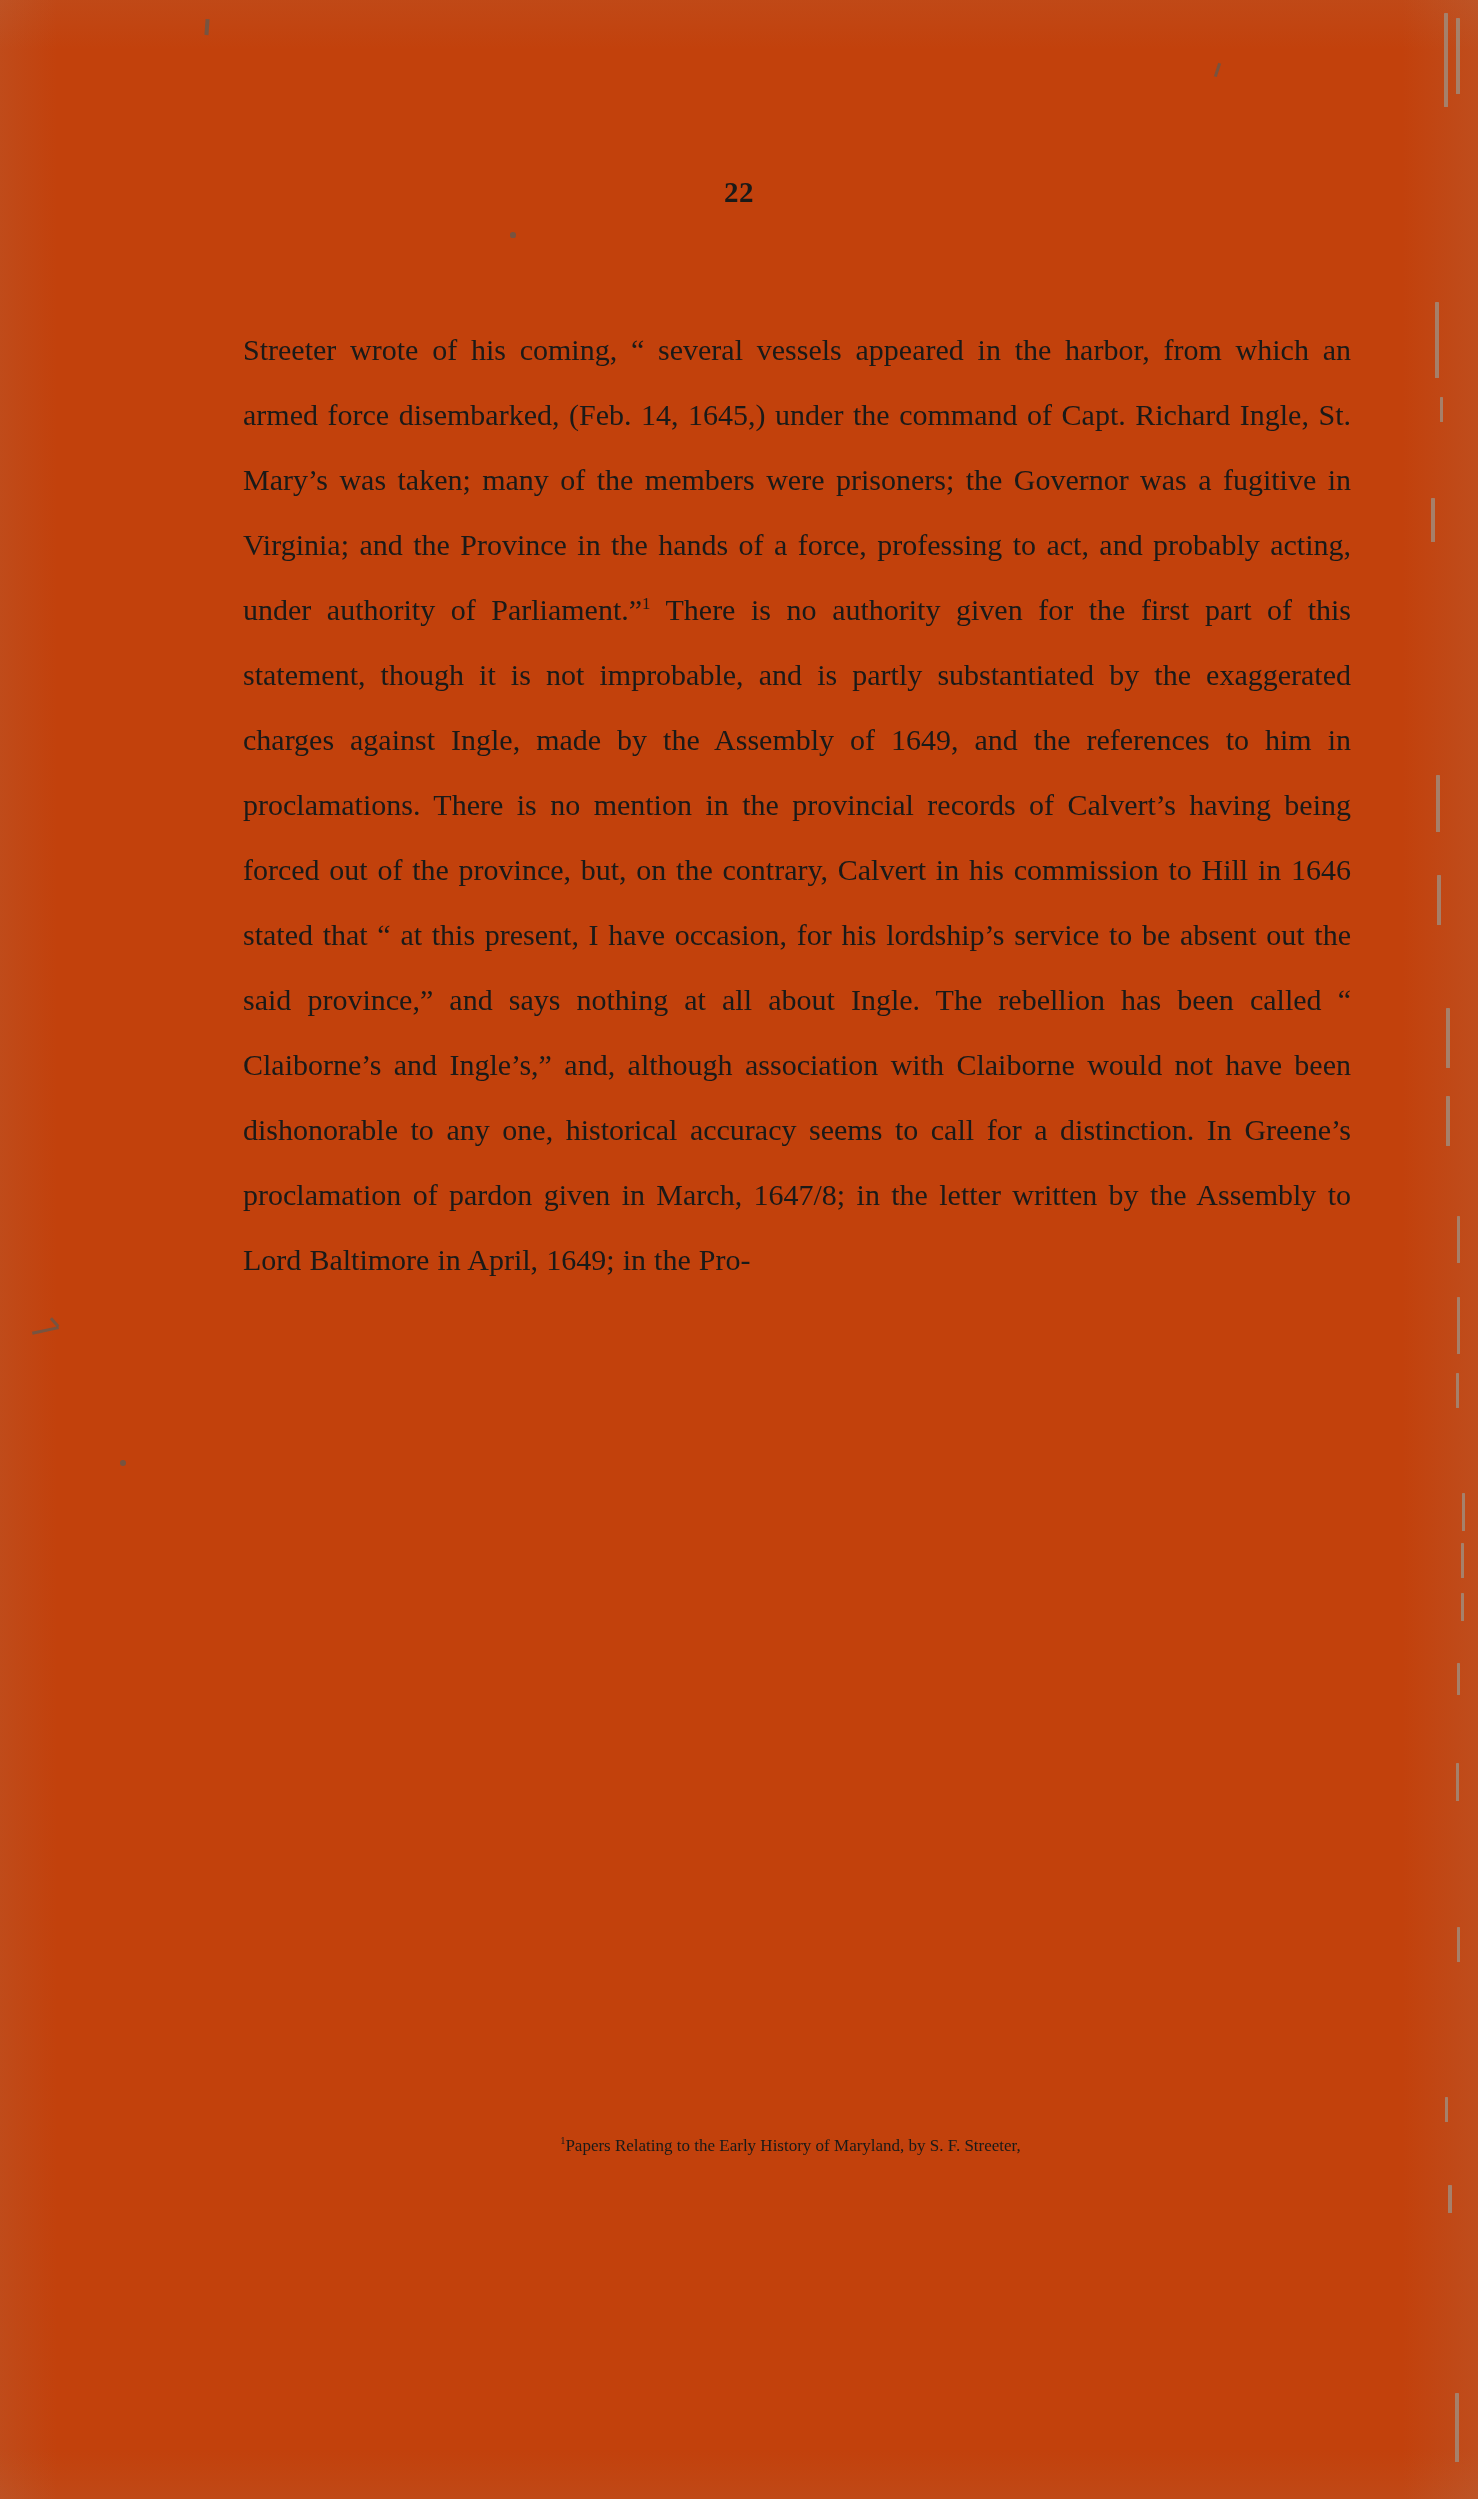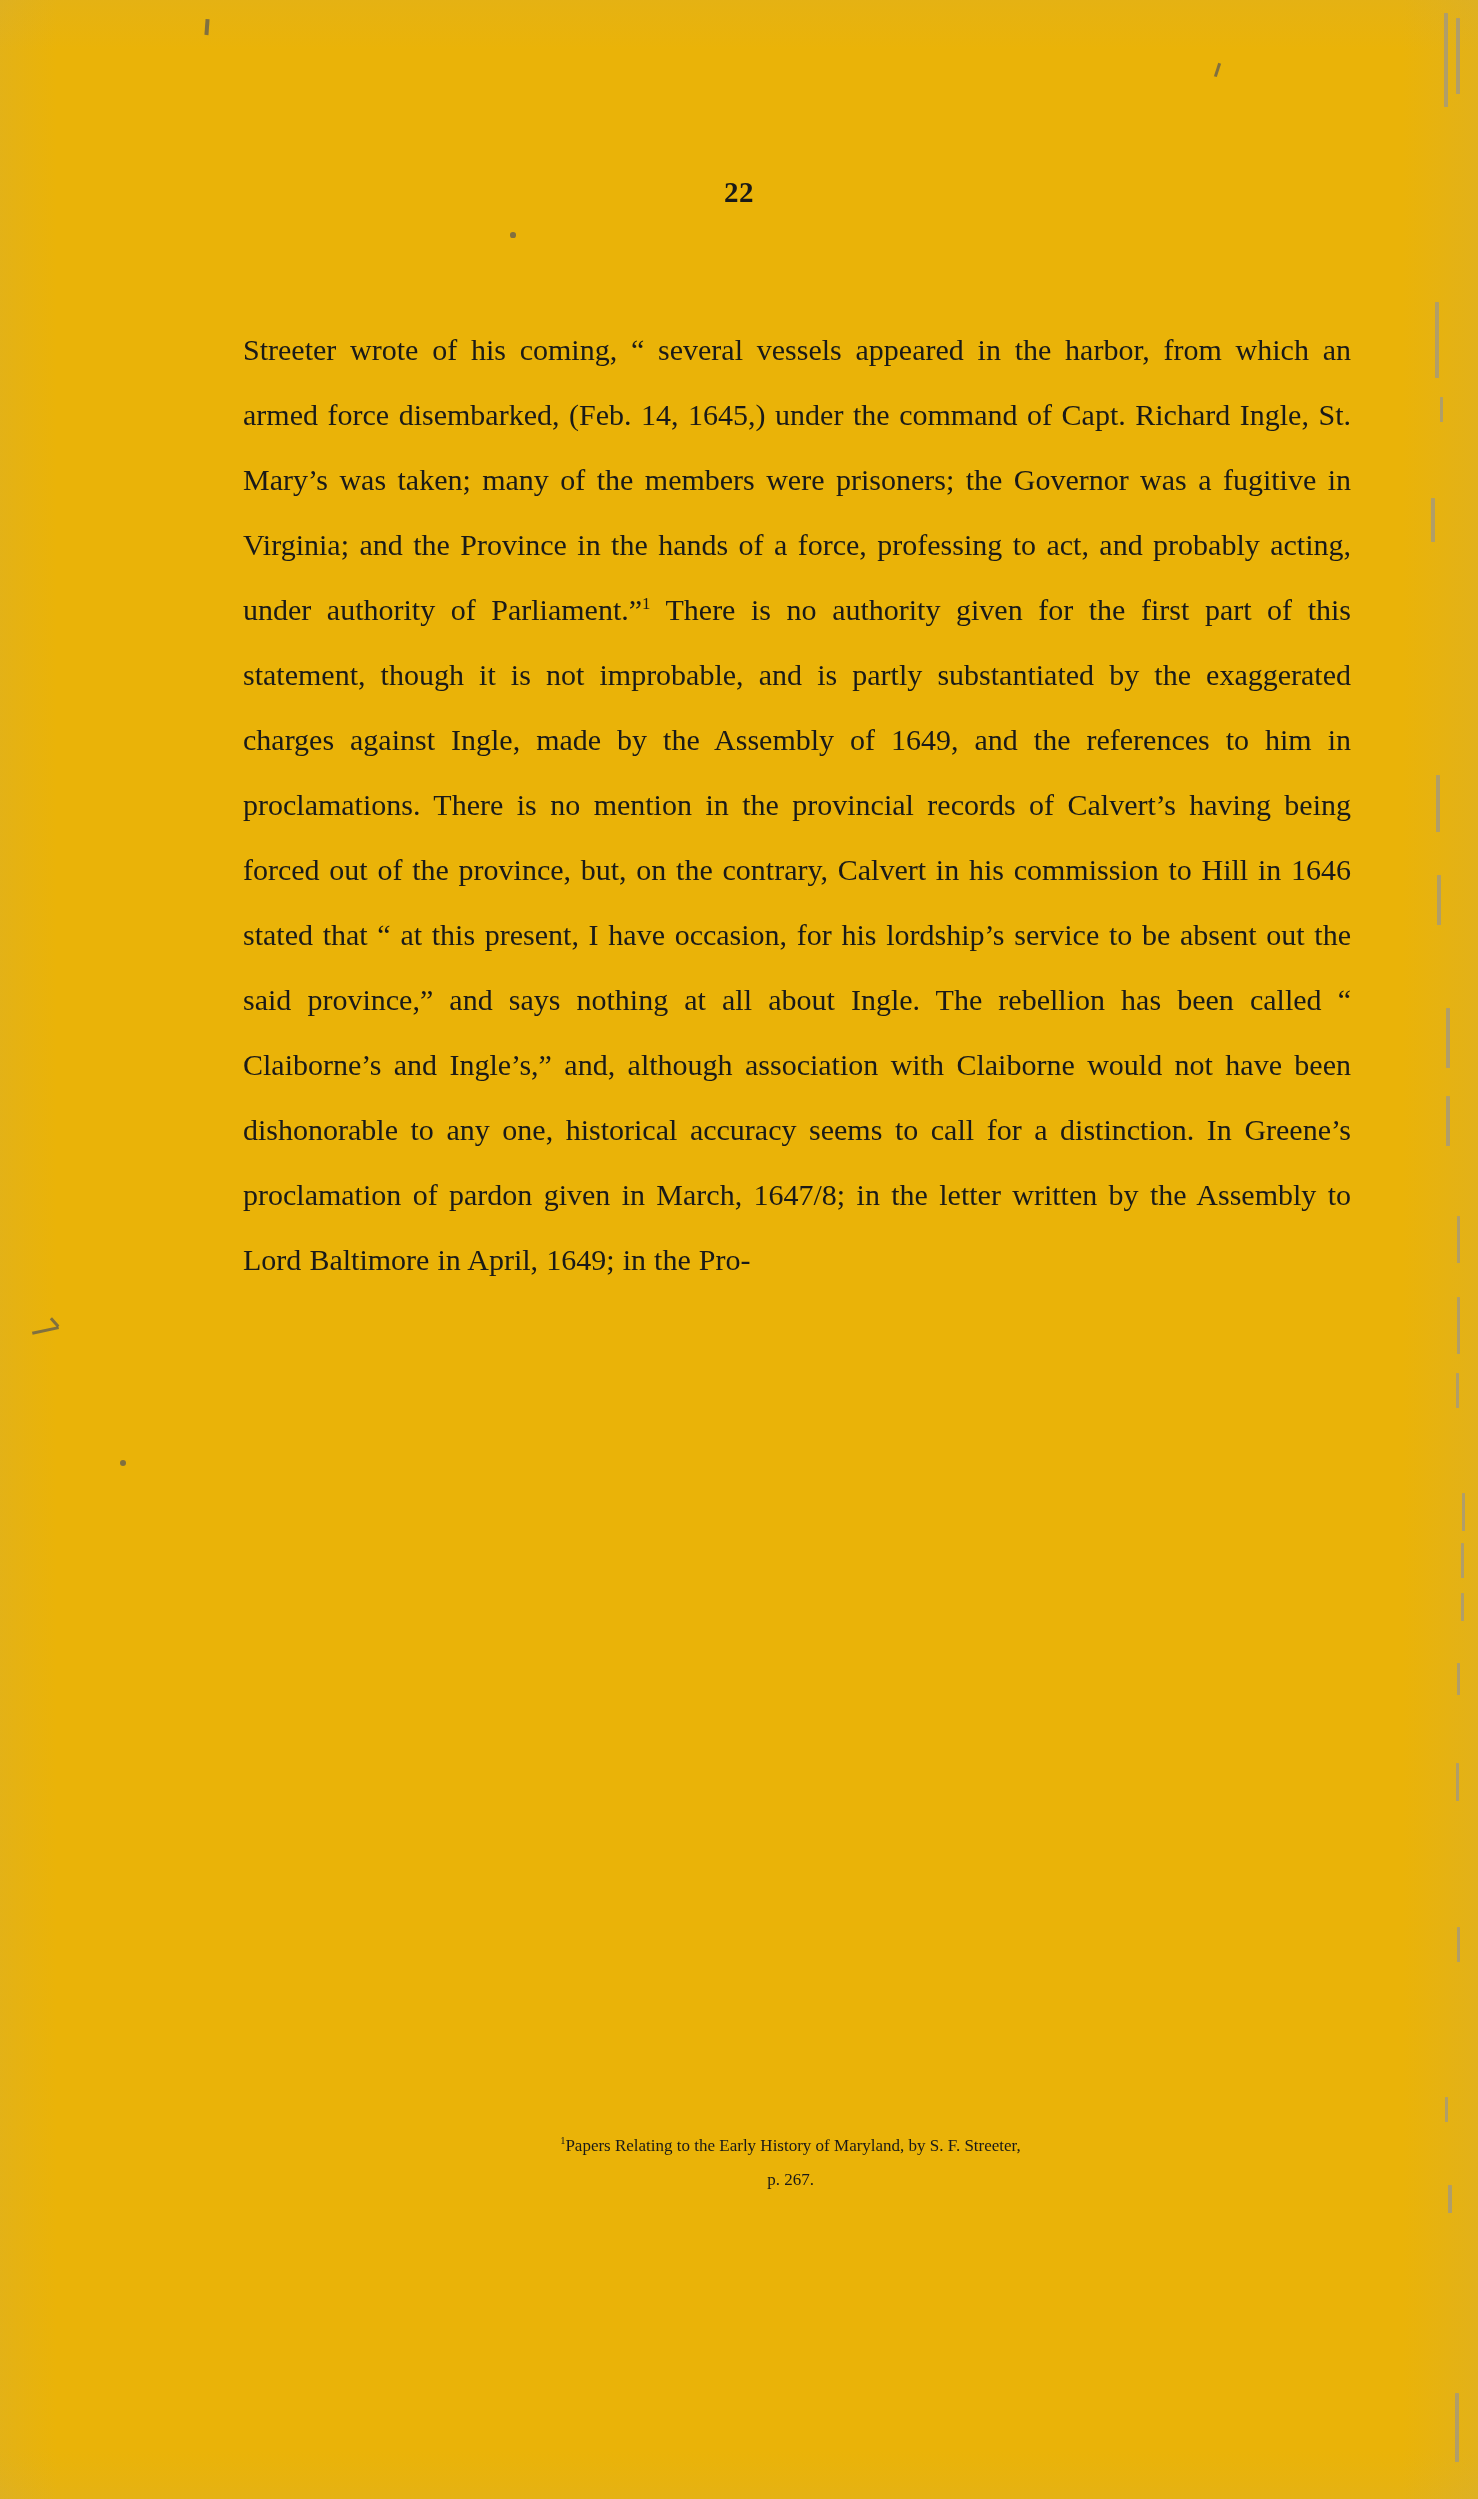--- a/index.html
+++ b/index.html
@@ -12,21 +12,21 @@
     height: 2500px;
     position: relative;
     font-family: "Liberation Serif", serif;
     color: #1a1a18;
     overflow: hidden;
   }
 
   .page {
     position: absolute;
     inset: 0;
-    background: #eab308;
+    background: #c2410c;
   }
 
   
   .paper-tone {
     position: absolute;
     inset: 0;
     background:
       linear-gradient(to right, rgba(170,165,150,0.10) 0px, rgba(255,255,255,0) 57px),
       linear-gradient(to left, rgba(170,165,150,0.12) 0px, rgba(255,255,255,0) 76px),
       linear-gradient(to bottom, rgba(170,165,150,0.08) 0px, rgba(255,255,255,0) 50px),
@@ -146,17 +146,16 @@
     <div class="edge-mark" style="right:26.5px;  top:2185px; width:3.1px;  height:28px;"></div>
     <div class="edge-mark" style="right:19px;  top:2393px; width:3.8px;  height:69px;"></div>
   </div>
 
   <div class="body-text">
     <p><span>Streeter wrote of his coming, “ several vessels appeared in the harbor, from which an armed force disembarked, (Feb. 14, 1645,) under the command of Capt. Richard Ingle, St. Mary’s was taken; many of the members were prisoners; the Governor was a fugitive in Virginia; and the Province in the hands of a force, professing to act, and probably acting, under authority of Parliament.”</span><sup>1</sup><span> There is no authority given for the first part of this statement, though it is not improbable, and is partly substantiated by the exaggerated charges against Ingle, made by the Assembly of 1649, and the references to him in proclamations. There is no mention in the provincial records of Calvert’s having being forced out of the province, but, on the contrary, Calvert in his commission to Hill in 1646 stated that “ at this present, I have occasion, for his lordship’s service to be absent out the said province,” and says nothing at all about Ingle. The rebellion has been called “ Claiborne’s and Ingle’s,” and, although association with Claiborne would not have been dishonorable to any one, historical accuracy seems to call for a distinction. In Greene’s proclamation of pardon given in March, 1647/8; in the letter written by the Assembly to Lord Baltimore in April, 1649; in the Pro-</span></p>
   </div>
 
   <div class="footnote">
     <sup>1</sup><span>Papers Relating to the Early History of Maryland, by S. F. Streeter,</span>
-    <span class="fn-line2">p. 267.</span>
   </div>
 
 </div>
 
 
 </body></html>

